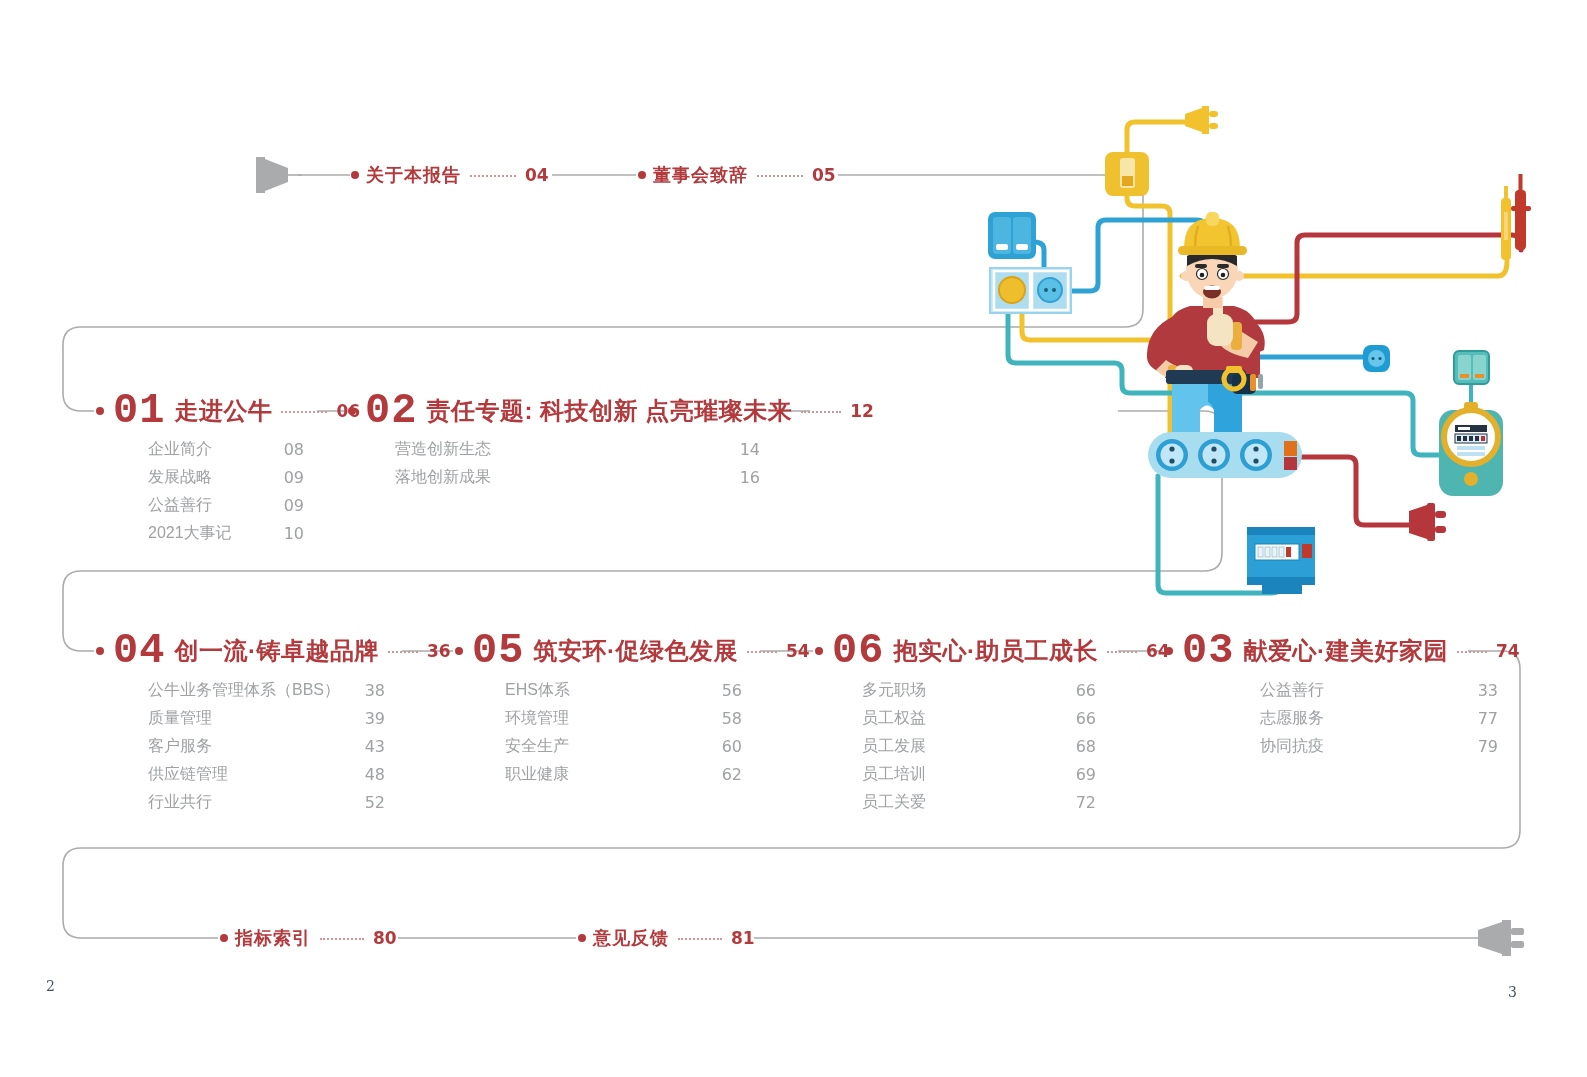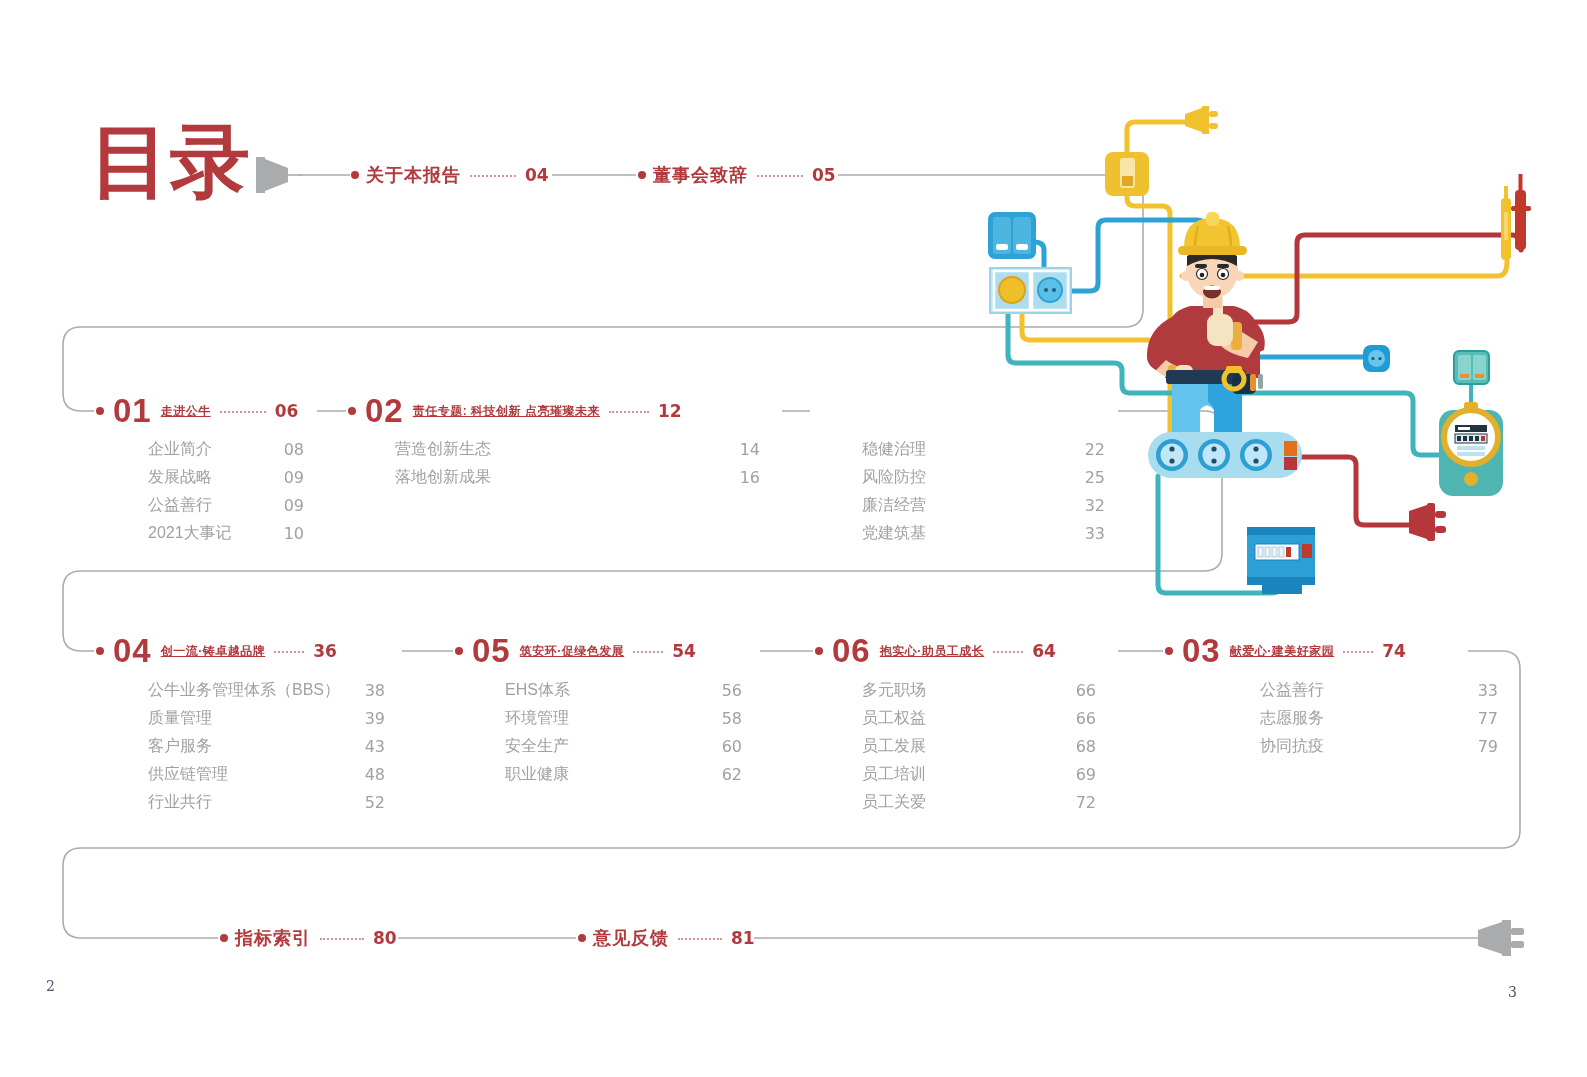--- a/index.html
+++ b/index.html
@@ -21,23 +21,23 @@
 
   
   .link{position:absolute;display:flex;align-items:center;height:34px;z-index:2;white-space:nowrap;}
   .dot{width:8px;height:8px;border-radius:50%;background:var(--red);margin-right:7px;flex:none;}
   .link .lbl{font-size:18px;font-weight:700;color:var(--red);letter-spacing:1px;font-family:Liberation Serif, serif;}
   .leader{border-top:2px dotted var(--leader);margin:2px 9px 0 9px;flex:none;}
   .pgnum{font-size:17px;font-weight:700;color:var(--red);font-family:"DejaVu Sans","Liberation Sans",sans-serif;}
 
   
   .sec{position:absolute;display:flex;align-items:center;height:40px;z-index:2;white-space:nowrap;}
-  .sec .num{font-family:Liberation Sans, sans-serif;font-weight:700;font-size:33px;
+  .sec .num{font-family:Liberation Mono, monospace;font-weight:700;font-size:42px;
     color:var(--red);margin:0 9px 0 2px;letter-spacing:1px;}
-  .sec .ttl{font-size:12px;font-weight:700;color:var(--red);letter-spacing:0.5px;text-decoration:underline;}
+  .sec .ttl{font-size:24px;font-weight:700;color:var(--red);letter-spacing:0.5px;}
 
   
   .list{position:absolute;z-index:2;}
   .list .row{display:flex;justify-content:space-between;align-items:center;height:28px;
     color:var(--gray-text);font-size:16px;white-space:nowrap;}
   .list .row .ip{font-family:"DejaVu Sans","Liberation Sans",sans-serif;color:var(--gray-text);}
 
   
   #link-about{left:351px;top:158px;} #link-about .leader{width:46px;}
   #link-board{left:638px;top:158px;} #link-board .leader{width:46px;}
@@ -83,21 +83,20 @@
       M 782 411 H 810
       M 1118 411 H 1204 Q 1222 411 1222 429 V 553 Q 1222 571 1204 571 H 81 Q 63 571 63 589 V 633 Q 63 651 81 651 H 94
       M 402 651 H 453
       M 760 651 H 813
       M 1118 651 H 1163
       M 1468 651 H 1502 Q 1520 651 1520 669 V 830 Q 1520 848 1502 848 H 81 Q 63 848 63 866 V 920 Q 63 938 81 938 H 218
       M 398 938 H 576
       M 754 938 H 1478"></path>
   </svg>
 
-  <div class="page-title">目录</div>
 
   <svg id="plug-left" width="48" height="48" viewBox="0 0 48 48">
     <rect x="2" y="6" width="9" height="36" fill="#A9ABAD"></rect>
     <polygon points="11,8 34,17 34,31 11,40" fill="#A9ABAD"></polygon>
     <line x1="34" y1="24" x2="48" y2="24" stroke="#ACACAC" stroke-width="1.6"></line>
   </svg>
 
   <svg id="plug-right" width="52" height="44" viewBox="0 0 52 44">
     <polygon points="4,14 28,6 28,38 4,30" fill="#A9ABAD"></polygon>
     <rect x="28" y="4" width="9" height="36" fill="#A9ABAD"></rect>
@@ -180,38 +179,20 @@
       </div>
   </div>
   <div class="list" id="list2">
     <div class="row">
         <span>营造创新生态</span>
         <span class="ip">14</span>
       </div>
     <div class="row">
         <span>落地创新成果</span>
         <span class="ip">16</span>
-      </div>
-  </div>
-  <div class="list" id="list3">
-    <div class="row">
-        <span>稳健治理</span>
-        <span class="ip">22</span>
-      </div>
-    <div class="row">
-        <span>风险防控</span>
-        <span class="ip">25</span>
-      </div>
-    <div class="row">
-        <span>廉洁经营</span>
-        <span class="ip">32</span>
-      </div>
-    <div class="row">
-        <span>党建筑基</span>
-        <span class="ip">33</span>
       </div>
   </div>
   <div class="list" id="list4">
     <div class="row">
         <span>公牛业务管理体系（BBS）</span>
         <span class="ip">38</span>
       </div>
     <div class="row">
         <span>质量管理</span>
         <span class="ip">39</span>

